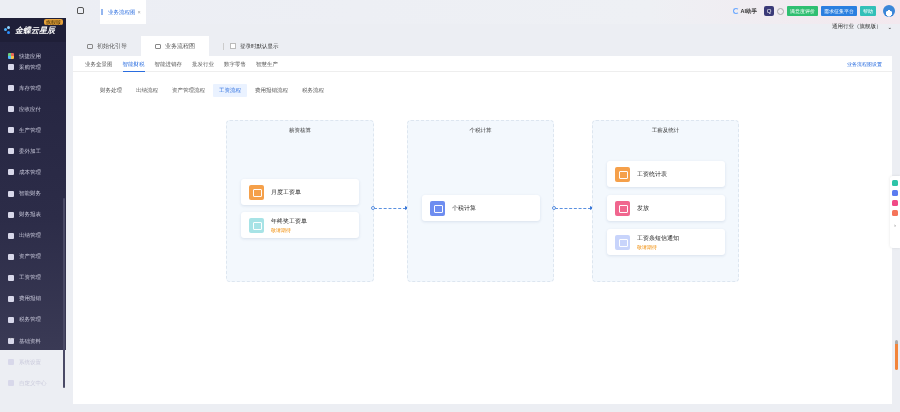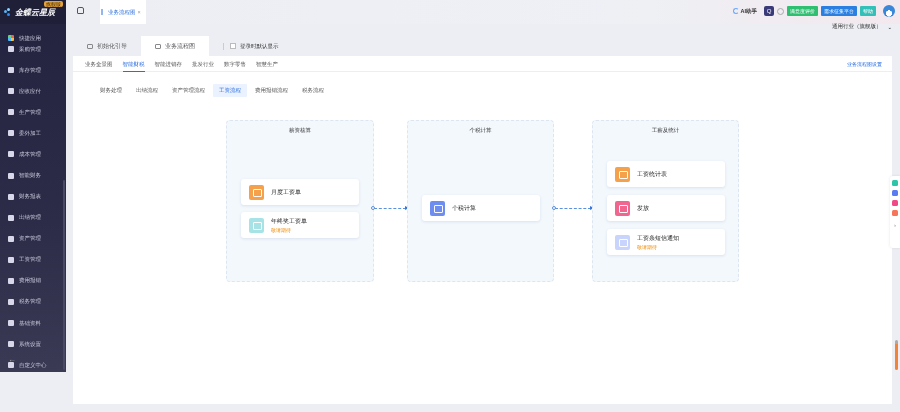--- a/index.html
+++ b/index.html
@@ -1,19 +1,19 @@
 <!DOCTYPE html>
 <html><head>
 <meta charset="utf-8">
 <style>
   * { box-sizing: border-box; margin: 0; padding: 0; }
   body { width: 900px; height: 412px; overflow: hidden; font-family: "Liberation Sans", "DejaVu Sans", sans-serif; font-size: 6px; color: #333; background: #eceef3; position: relative; }
 
   
-  .sidebar { position: absolute; left: 0; top: 0; width: 66px; height: 372px; background: linear-gradient(180deg, #23233f 0%, #2c2c48 60%, #3a3a55 100%); color: #d8d8e8; }
+  .sidebar { position: absolute; left: 0; top: 18px; width: 66px; height: 332px; background: linear-gradient(180deg, #23233f 0%, #2c2c48 60%, #3a3a55 100%); color: #d8d8e8; }
   .logo { height: 24px; display: flex; align-items: center; padding-left: 4px; background: #1f1f38; position: relative; }
   .logo-mark { width: 8px; height: 8px; position: relative; margin-right: 3px; }
   .logo-mark i { position: absolute; width: 3px; height: 3px; border-radius: 50%; background: #4fb8ff; }
   .logo-text { font-size: 8px; font-weight: bold; color: #fff; font-style: italic; }
   .logo-badge { position: absolute; right: 3px; top: 1px; background: #e6a23c; color: #3a2a00; font-size: 5px; padding: 0 2px; border-radius: 2px; }
   .menu { padding-top: 9px; }
   .menu-item { height: 10.7px; display: flex; align-items: center; padding-left: 8px; font-size: 5.5px; color: #c8c8da; margin-bottom: 10.4px; cursor: pointer; }
   .menu-item .ic { width: 6px; height: 6px; margin-right: 5px; display: inline-block; border-radius: 1px; background: #d8d8ea; }
   .menu-item.first { margin-bottom: 0; }
   .sidebar-scroll { position: absolute; right: 1px; top: 180px; width: 2px; height: 190px; background: #4a4a66; border-radius: 1px; }

